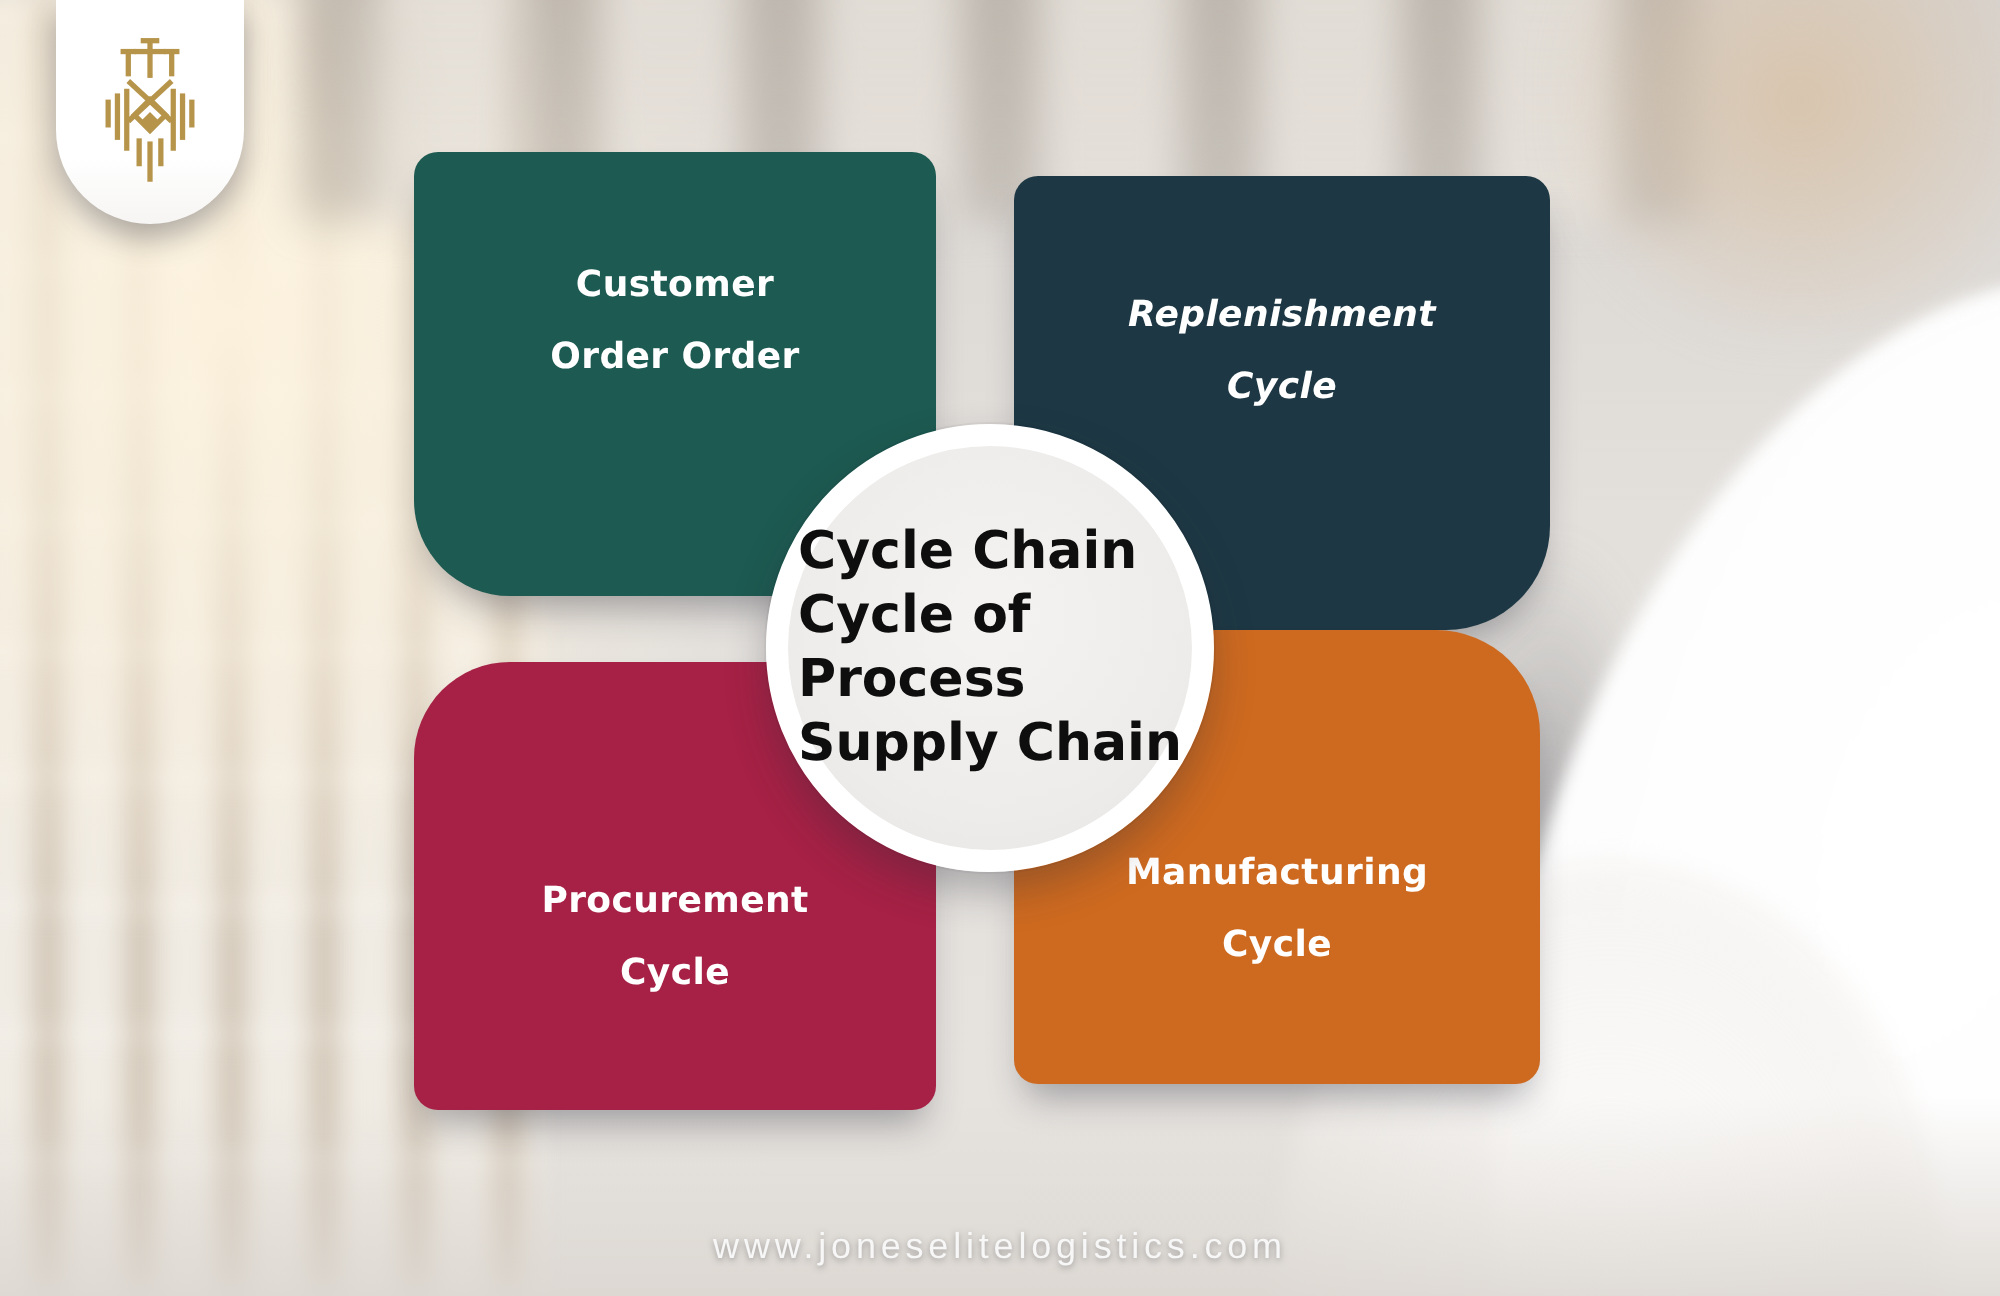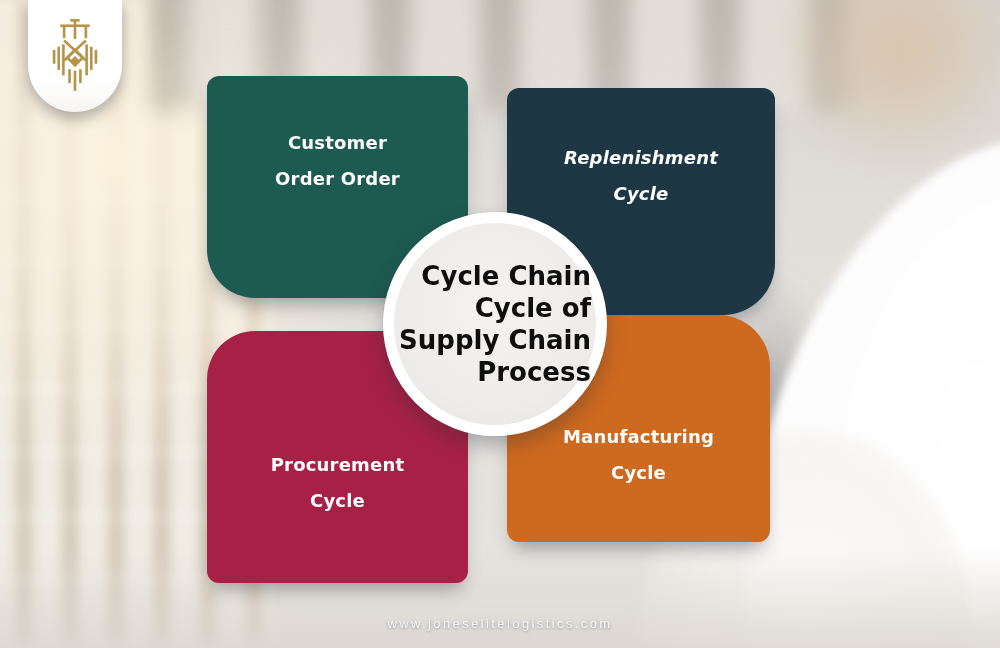--- a/index.html
+++ b/index.html
@@ -70,44 +70,44 @@
     position:absolute;display:flex;align-items:center;justify-content:center;
     box-shadow:0 12px 18px -6px rgba(40,40,52,.38);
   }
   .quad .qlabel{
     display:flex;flex-direction:column;align-items:center;
     color:#ffffff;font-weight:700;font-size:18px;line-height:36px;
     text-align:center;letter-spacing:.2px;
   }
   .quad-tl{left:207px;top:76px;width:261px;height:222px;border-radius:12px 12px 12px 48px;}
   .quad-tr{left:507px;top:88px;width:268px;height:227px;border-radius:12px 12px 52px 12px;font-style:italic;}
-  .quad-bl{left:207px;top:331px;width:261px;height:252px;border-radius:48px 12px 12px 12px;}
+  .quad-bl{left:207px;top:331px;width:261px;height:224px;border-radius:48px 12px 12px 12px;}
   .quad-br{left:507px;top:315px;width:263px;height:227px;border-radius:12px 52px 12px 12px;}
   .quad-tl .qlabel,.quad-tr .qlabel{transform:translateY(-26px);}
   .quad-bl .qlabel,.quad-br .qlabel{transform:translateY(26px);}
 
   
   .circle{
     position:absolute;left:383px;top:212px;width:224px;height:224px;
     border-radius:50%;box-sizing:border-box;border:11px solid #ffffff;
     background:radial-gradient(circle at 50% 42%, #f4f3f1 0%, #edecea 65%, #e5e4e2 100%);
     box-shadow:0 10px 20px rgba(40,40,52,.30), 0 0 0 1px rgba(0,0,0,.04);
     display:flex;align-items:center;justify-content:center;
   }
   .circle .ctext{
-    display:flex;flex-direction:column;align-items:flex-end;
+    display:flex;flex-direction:column;align-items:flex-start;
     color:#0e0e0e;font-weight:700;font-size:26px;line-height:32px;text-align:center;
   }
 
   
   .footer{
     position:absolute;left:0;top:608px;width:1000px;height:30px;
     display:flex;align-items:center;justify-content:center;
     color:#f7f7f7;font-family:"Liberation Sans",sans-serif;
-    font-size:13px;font-weight:400;letter-spacing:2.4px;
+    font-size:18px;font-weight:400;letter-spacing:2.4px;
     text-shadow:0 1px 3px rgba(90,90,95,.55);
   }
 </style>
 </head>
 <body>
 
 <div class="stage">
 
   <div class="bg bg-shelves-left"></div>
   <div class="bg bg-glow-topleft"></div>
@@ -176,20 +176,20 @@
     <div class="qlabel">
       <span>Manufacturing</span>
       <span>Cycle</span>
     </div>
   </div>
 
   <div class="circle">
     <div class="ctext" style="color: rgb(14, 14, 14);">
       <span>Cycle Chain</span>
       <span>Cycle of</span>
+      <span>Process</span>
       <span>Supply Chain</span>
-      <span>Process</span>
     </div>
   </div>
 
   <div class="footer" style="color: rgb(247, 247, 247);">www.joneselitelogistics.com</div>
 
 </div>
 
 </body></html>

